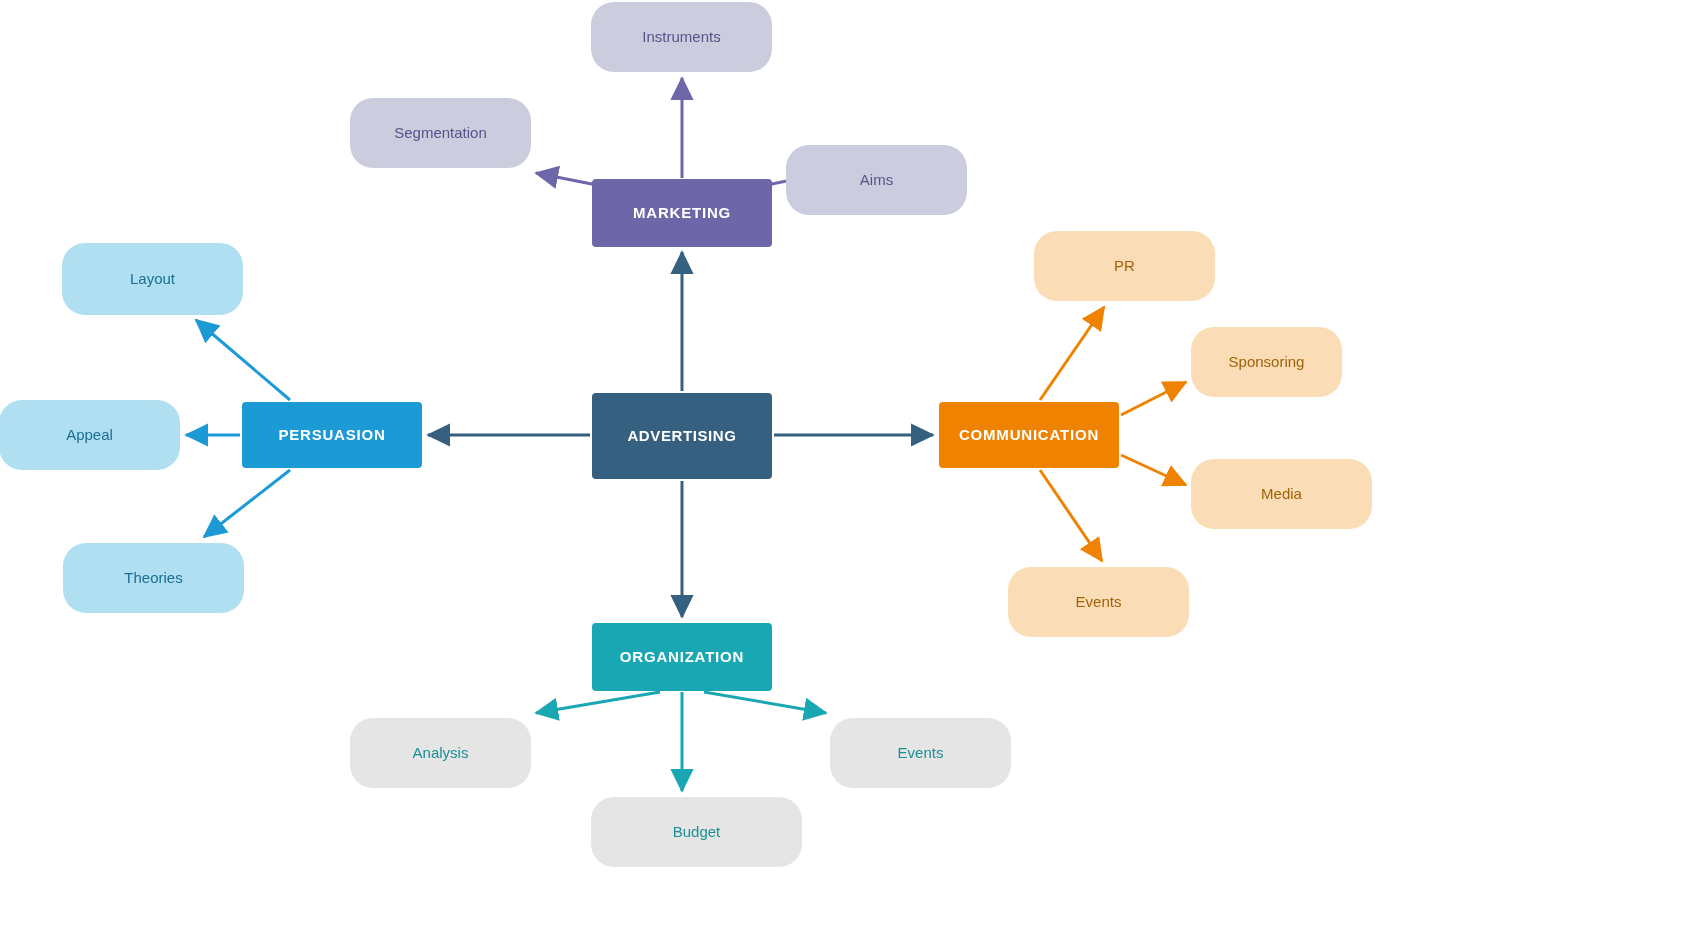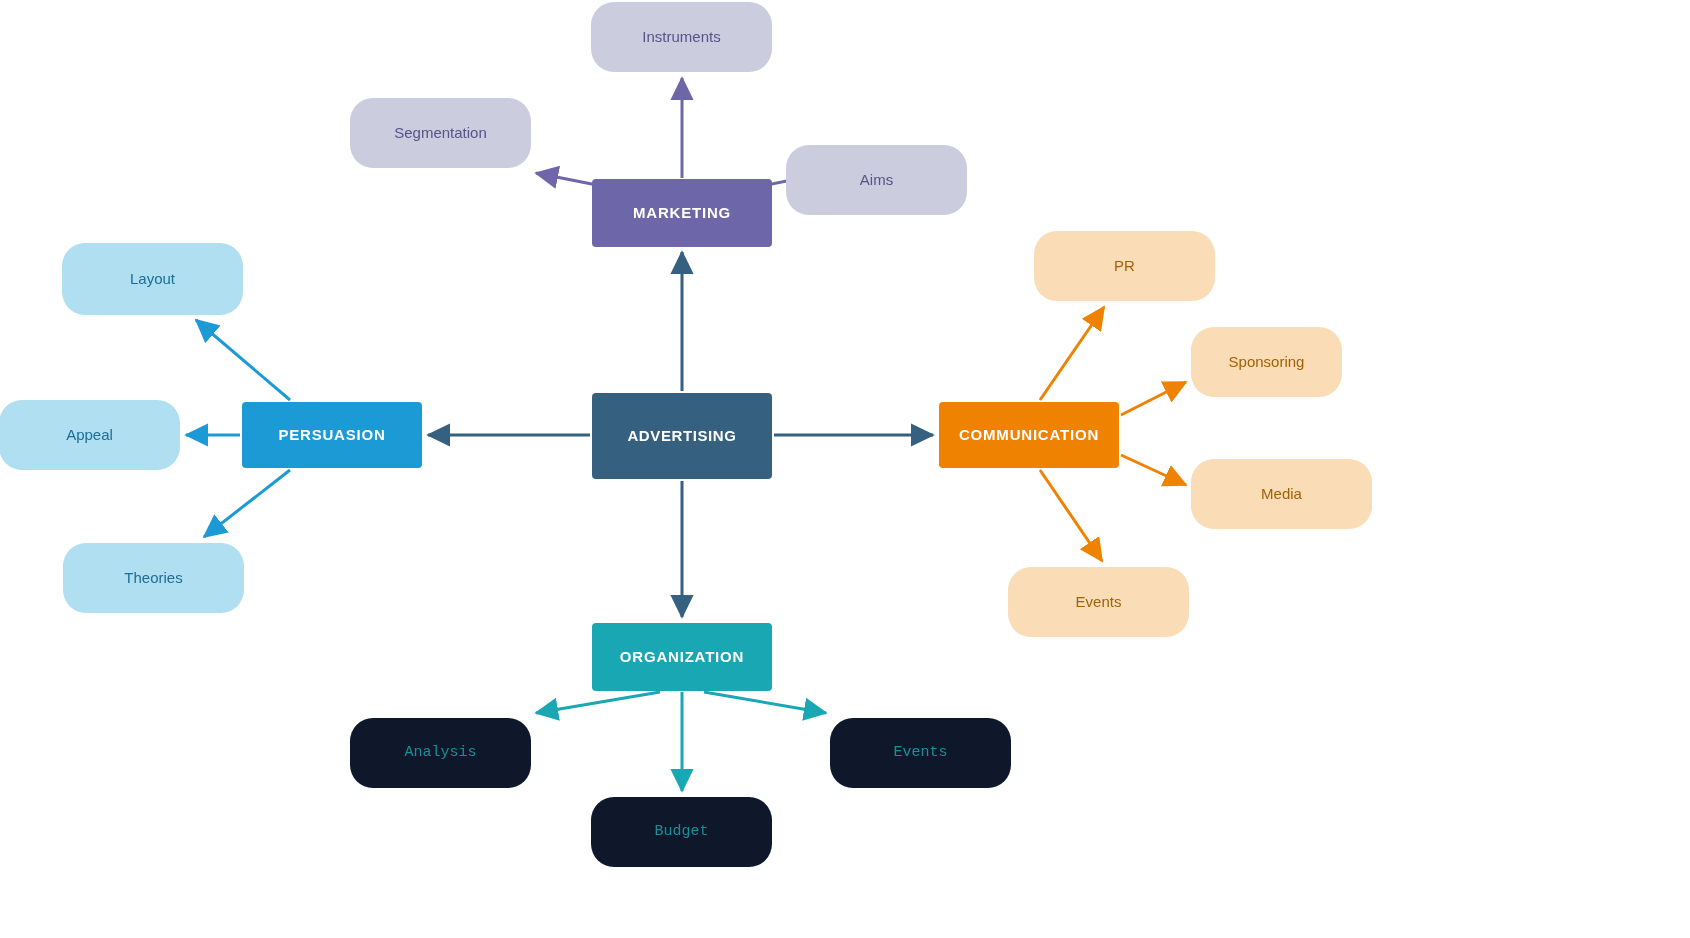--- a/index.html
+++ b/index.html
@@ -62,21 +62,21 @@
   .n-branch.organization { background: #19a8b3; }
   
   .n-leaf {
     font-size: 15px;
     font-weight: 400;
     border-radius: 23px;
   }
   .n-leaf.marketing { background: #ccccdf; color: #56538a; }
   .n-leaf.persuasion { background: #afdff1; color: #1b6e95; }
   .n-leaf.communication { background: #fadcb6; color: #a16207; }
-  .n-leaf.organization { background: #0f172a; color: #1a8f97; font-family: Liberation Mono, monospace; }
+  .n-leaf.organization { background: #e5e5e5; color: #1a8f97; }
 </style>
 </head>
 <body>
 
 <div id="canvas">
 
   <svg id="edges" viewBox="0 0 1690 938" xmlns="http://www.w3.org/2000/svg">
     <defs>
       <marker id="ah-dark" markerWidth="9" markerHeight="9" refX="7.4" refY="4.5" orient="auto" markerUnits="strokeWidth">
         <path d="M0,0.6 L8,4.5 L0,8.4 z" fill="#35607f"></path>
@@ -159,21 +159,21 @@
   <div class="node n-leaf communication" style="left: 1008px; top: 567px; width: 181px; height: 70px;">
     <span class="node-label">Events</span>
   </div>
   <div class="node n-branch communication" style="left: 939px; top: 402px; width: 180px; height: 66px;">
     <span class="node-label">COMMUNICATION</span>
   </div>
 
   <div class="node n-leaf organization" style="left: 350px; top: 718px; width: 181px; height: 70px;">
     <span class="node-label">Analysis</span>
   </div>
-  <div class="node n-leaf organization" style="left: 591px; top: 797px; width: 181px; height: 70px;">
+  <div class="node n-leaf organization" style="left: 591px; top: 797px; width: 211px; height: 70px;">
     <span class="node-label">Budget</span>
   </div>
   <div class="node n-leaf organization" style="left: 830px; top: 718px; width: 181px; height: 70px;">
     <span class="node-label">Events</span>
   </div>
   <div class="node n-branch organization" style="left: 592px; top: 623px; width: 180px; height: 68px;">
     <span class="node-label">ORGANIZATION</span>
   </div>
 
   <div class="node n-center" style="left: 592px; top: 393px; width: 180px; height: 86px;">

